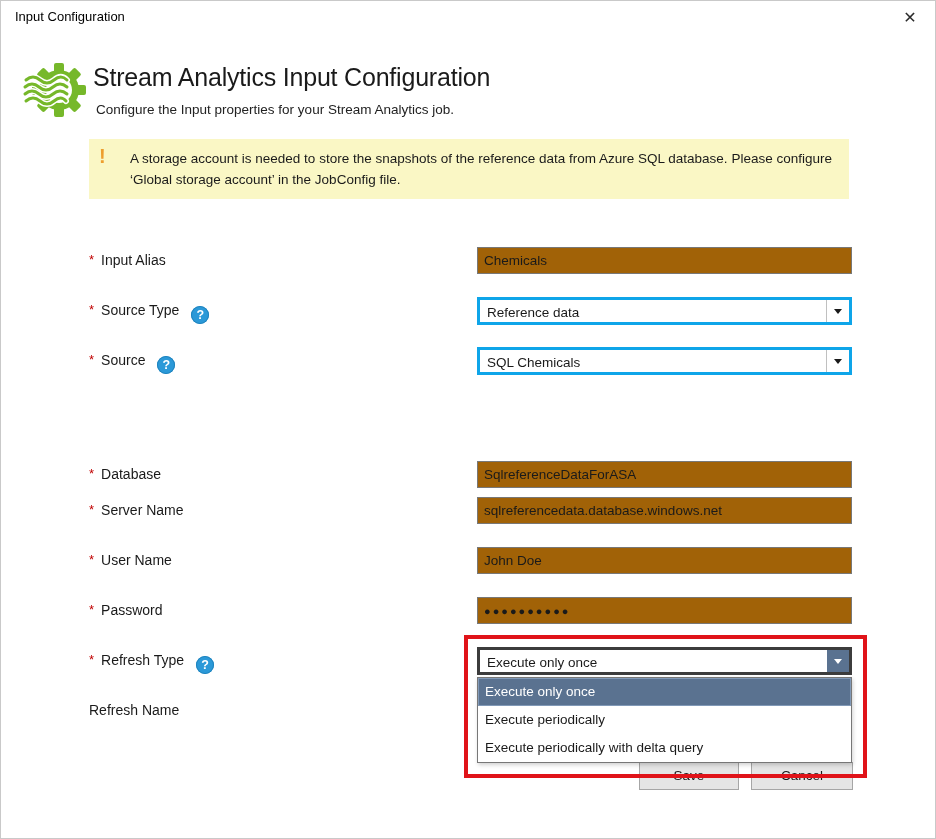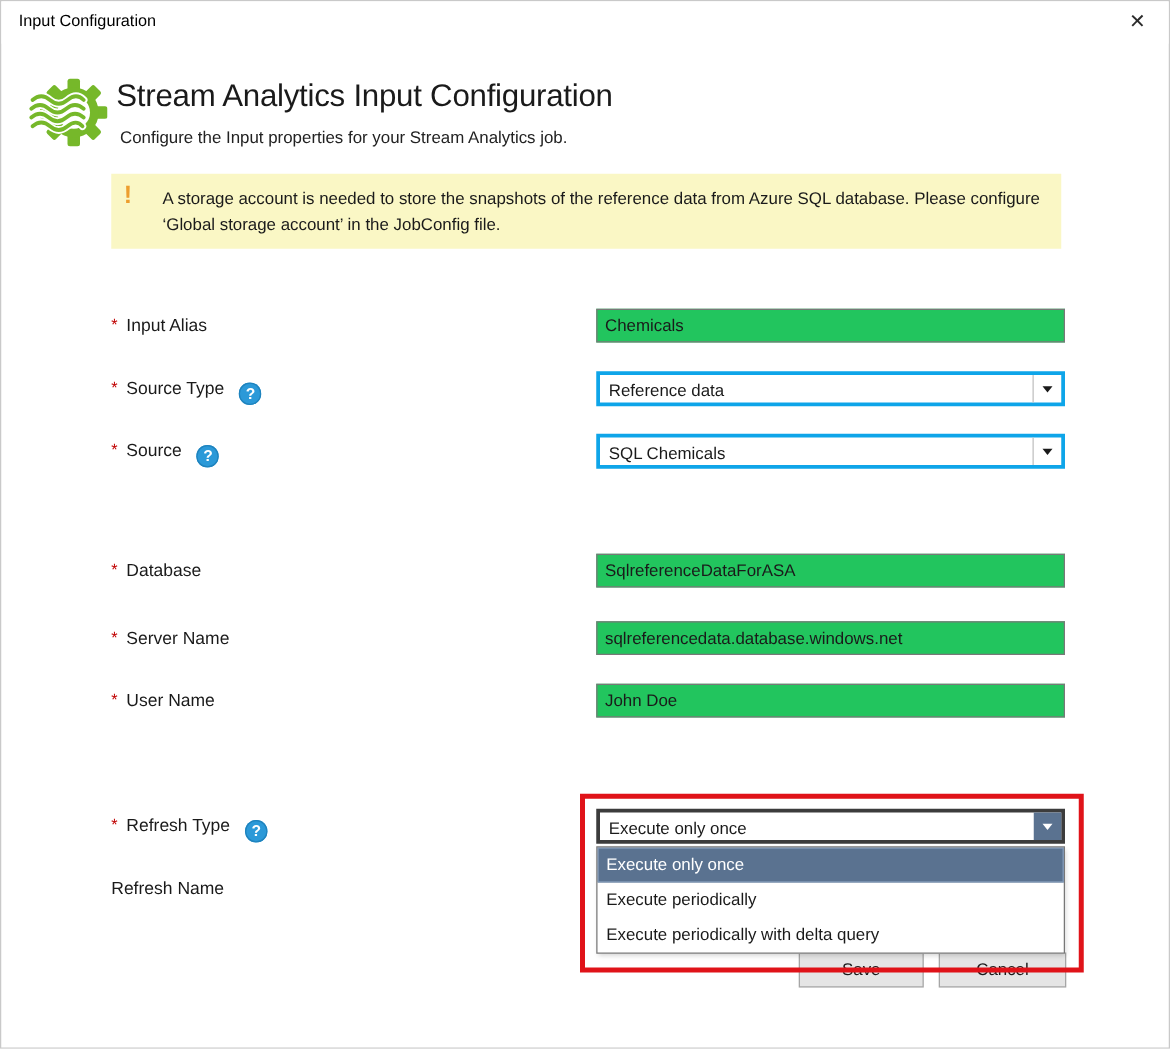--- a/index.html
+++ b/index.html
@@ -11,21 +11,21 @@
   .h-title{position:absolute;left:92px;top:62px;font-size:25px;font-weight:400;color:#1a1a1a;letter-spacing:-0.2px;}
   .h-sub{position:absolute;left:95px;top:101px;font-size:13.5px;color:#222222;}
   .banner{position:absolute;left:88px;top:138px;width:760px;height:60px;background:#FAF7C5;}
   .banner .bang{position:absolute;left:10px;top:6px;font-size:20px;font-weight:700;color:#ED9E2E;}
   .banner .btext{position:absolute;left:19px;top:9px;width:724px;font-size:13.5px;line-height:21px;color:#1a1a1a;margin-left:22px;}
   .row{position:absolute;left:88px;width:764px;height:28px;}
   .lbl{position:absolute;left:0;top:0;height:27px;line-height:27px;font-size:14px;color:#1a1a1a;white-space:nowrap;}
   .req{color:#C00000;margin-right:7px;font-size:13px;position:relative;top:-1px;}
   .help{display:inline-block;width:18px;height:18px;margin-left:12px;border-radius:50%;background:#2B99D8;color:#ffffff;font-size:12.5px;font-weight:700;text-align:center;line-height:18px;vertical-align:-4px;box-shadow:inset 0 0 0 1px #1f83bd;}
   .field{position:absolute;left:388px;top:0;width:375px;}
-  .tinput{width:375px;height:27px;box-sizing:border-box;border:1px solid #787878;background:#22c55e;font-family:"Liberation Sans",sans-serif;font-size:13.5px;color:#1a1a1a;padding:0 6px;outline:none;}
+  .tinput{width:375px;height:27px;box-sizing:border-box;border:1px solid #787878;background:#a16207;font-family:"Liberation Sans",sans-serif;font-size:13.5px;color:#1a1a1a;padding:0 6px;outline:none;}
   .pw{font-size:11px;letter-spacing:2px;}
   .combo{position:relative;width:375px;height:28px;box-sizing:border-box;border:3px solid #0ea5e9;background:#ffffff;}
   .combo .ctext{position:absolute;left:7px;top:0;line-height:26px;font-size:13.5px;color:#1a1a1a;white-space:nowrap;}
   .combo .arrow{position:absolute;right:0;top:0;width:22px;height:100%;border-left:1px solid #c0c0c0;}
   .combo .arrow i{position:absolute;left:50%;top:50%;margin:-2px 0 0 -4px;width:0;height:0;border-left:4px solid transparent;border-right:4px solid transparent;border-top:5px solid #1a1a1a;}
   .combo.open{border-color:#3c3c3c;}
   .combo.open .arrow{border-left:none;background:#5A7290;}
   .combo.open .arrow i{border-top-color:#ffffff;}
   .popup{position:absolute;left:476px;top:676px;width:375px;box-sizing:border-box;border:1px solid #777777;background:#ffffff;z-index:20;box-shadow:1px 2px 4px rgba(0,0,0,0.18);}
   .opt{height:28px;line-height:28px;padding-left:7px;font-size:13.5px;color:#1a1a1a;cursor:default;}
@@ -105,35 +105,39 @@
       <div class="combo">
         <span class="ctext">SQL Chemicals</span>
         <span class="arrow">
             <i></i>
           </span>
       </div>
     </div>
   </div>
 
 
-  <div class="row" style="top:442px">
+  <div class="row" style="top:460px">
     <div class="lbl"><span class="req">*</span><span>Database</span></div>
     <div class="field"><input class="tinput" value="SqlreferenceDataForASA" style=""></div>
   </div>
 
   <div class="row" style="top:496px">
     <div class="lbl"><span class="req">*</span><span>Server Name</span></div>
     <div class="field"><input class="tinput" value="sqlreferencedata.database.windows.net" style=""></div>
   </div>
 
   <div class="row" style="top:546px">
     <div class="lbl"><span class="req">*</span><span>User Name</span></div>
     <div class="field"><input class="tinput" value="John Doe" style=""></div>
   </div>
 
+  <div class="row" style="top:596px">
+    <div class="lbl"><span class="req">*</span><span>Password</span></div>
+    <div class="field"><input class="tinput pw" value="●●●●●●●●●●" style=""></div>
+  </div>
 
   <div class="row" style="top:646px">
     <div class="lbl"><span class="req">*</span><span>Refresh Type</span><span class="help">?</span></div>
     <div class="field">
       <div class="combo open">
         <span class="ctext">Execute only once</span>
         <span class="arrow">
             <i></i>
           </span>
       </div>

